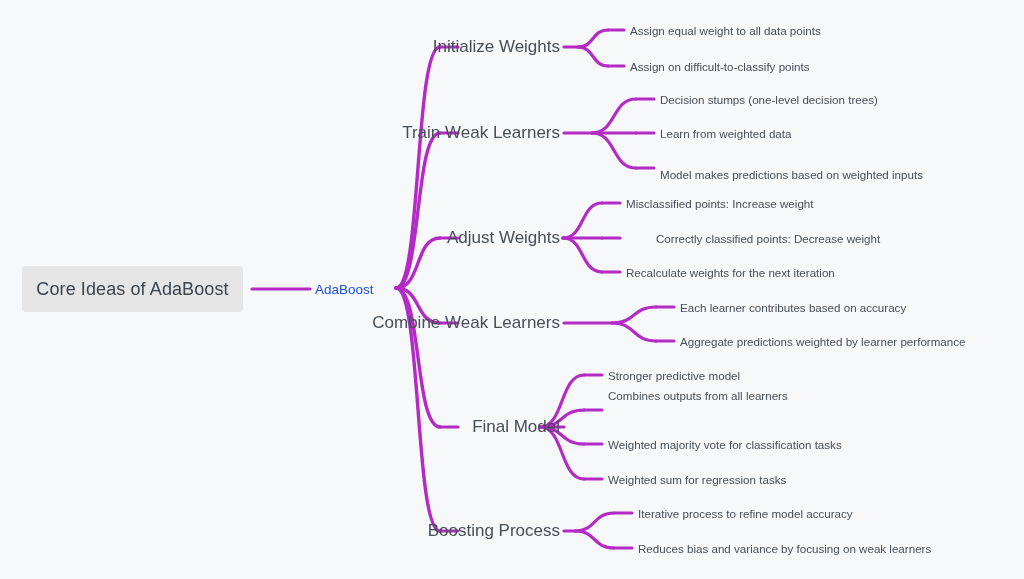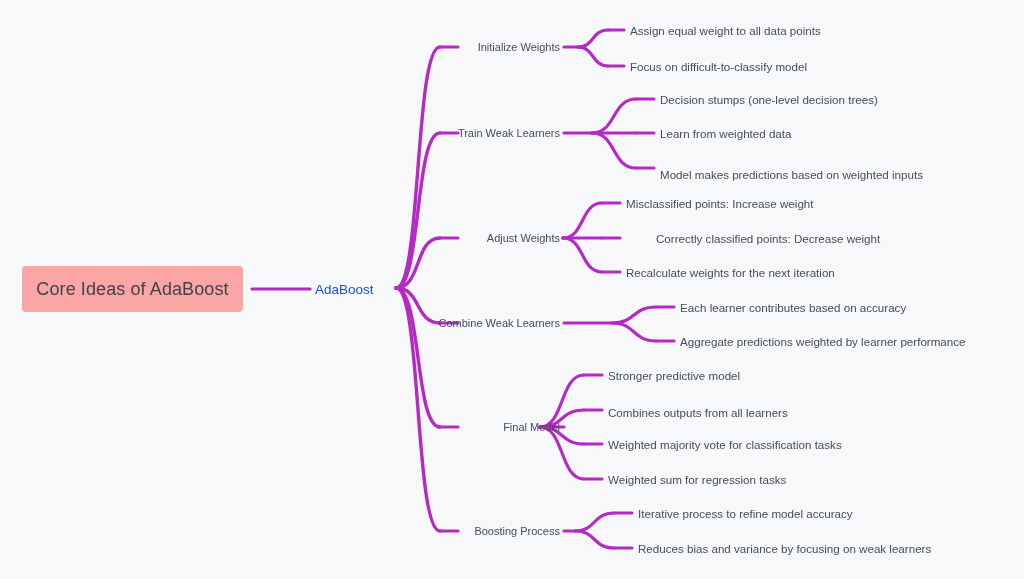--- a/index.html
+++ b/index.html
@@ -40,21 +40,21 @@
   }
   svg.edges path.stub {
     stroke-width: 3.2;
   }
   .root-node {
     position: absolute;
     left: 22px;
     top: 266px;
     width: 221px;
     height: 46px;
-    background: #fca5a5;
+    background: #e5e5e5;
     border-radius: 4px;
     display: flex;
     align-items: center;
     justify-content: center;
     box-sizing: border-box;
   }
   .root-node .root-label {
     font-size: 18px;
     color: #3c444d;
     letter-spacing: 0.1px;
@@ -62,21 +62,21 @@
   }
   .hub-label {
     position: absolute;
     font-size: 13.5px;
     color: #1d4ed8;
     white-space: nowrap;
     transform: translateY(-50%);
   }
   .branch-label {
     position: absolute;
-    font-size: 11px;
+    font-size: 17px;
     color: #464e57;
     white-space: nowrap;
     transform: translateY(-50%);
     text-align: right;
   }
   .branch-label > span {
     display: inline-block;
   }
   .leaf-label {
     position: absolute;
@@ -149,34 +149,34 @@
 
   <div class="root-node">
     <span class="root-label">Core Ideas of AdaBoost</span>
   </div>
 
   <div class="hub-label" id="hub-label" style="left: 315px; top: 289px;">AdaBoost</div>
 
   <div id="labels-layer">
       <div class="branch-label" style="right: 464px; top: 47px;"><span>Initialize Weights</span></div>
       <div class="leaf-label" style="left: 630px; top: 30px;"><span>Assign equal weight to all data points</span></div>
-      <div class="leaf-label" style="left: 630px; top: 66px;"><span>Focus on difficult-to-classify model</span></div>
+      <div class="leaf-label" style="left: 630px; top: 66px;"><span>Assign on difficult-to-classify points</span></div>
       <div class="branch-label" style="right: 464px; top: 133px;"><span>Train Weak Learners</span></div>
       <div class="leaf-label" style="left: 660px; top: 99px;"><span>Decision stumps (one-level decision trees)</span></div>
       <div class="leaf-label" style="left: 660px; top: 133px;"><span>Learn from weighted data</span></div>
       <div class="leaf-label" style="left: 660px; top: 168px; margin-top: 6px;"><span>Model makes predictions based on weighted inputs</span></div>
       <div class="branch-label" style="right: 464px; top: 238px;"><span>Adjust Weights</span></div>
       <div class="leaf-label" style="left: 626px; top: 203px;"><span>Misclassified points: Increase weight</span></div>
       <div class="leaf-label" style="left: 626px; top: 238px; margin-left: 30px;"><span>Correctly classified points: Decrease weight</span></div>
       <div class="leaf-label" style="left: 626px; top: 272px; text-align: center;"><span>Recalculate weights for the next iteration</span></div>
       <div class="branch-label" style="right: 464px; top: 323px; text-decoration: underline;"><span>Combine Weak Learners</span></div>
       <div class="leaf-label" style="left: 680px; top: 307px;"><span>Each learner contributes based on accuracy</span></div>
       <div class="leaf-label" style="left: 680px; top: 341px;"><span>Aggregate predictions weighted by learner performance</span></div>
       <div class="branch-label" style="right: 464px; top: 427px;"><span>Final Model</span></div>
       <div class="leaf-label" style="left: 608px; top: 375px;"><span>Stronger predictive model</span></div>
-      <div class="leaf-label" style="left: 608px; top: 412px;"><span>Combines outputs from all learners</span></div>
+      <div class="leaf-label" style="left: 608px; top: 395px;"><span>Combines outputs from all learners</span></div>
       <div class="leaf-label" style="left: 608px; top: 444px;"><span>Weighted majority vote for classification tasks</span></div>
       <div class="leaf-label" style="left: 608px; top: 479px;"><span>Weighted sum for regression tasks</span></div>
       <div class="branch-label" style="right: 464px; top: 531px;"><span>Boosting Process</span></div>
       <div class="leaf-label" style="left: 638px; top: 513px;"><span>Iterative process to refine model accuracy</span></div>
       <div class="leaf-label" style="left: 638px; top: 548px;"><span>Reduces bias and variance by focusing on weak learners</span></div>
     </div>
 </div>
 
 </body></html>

